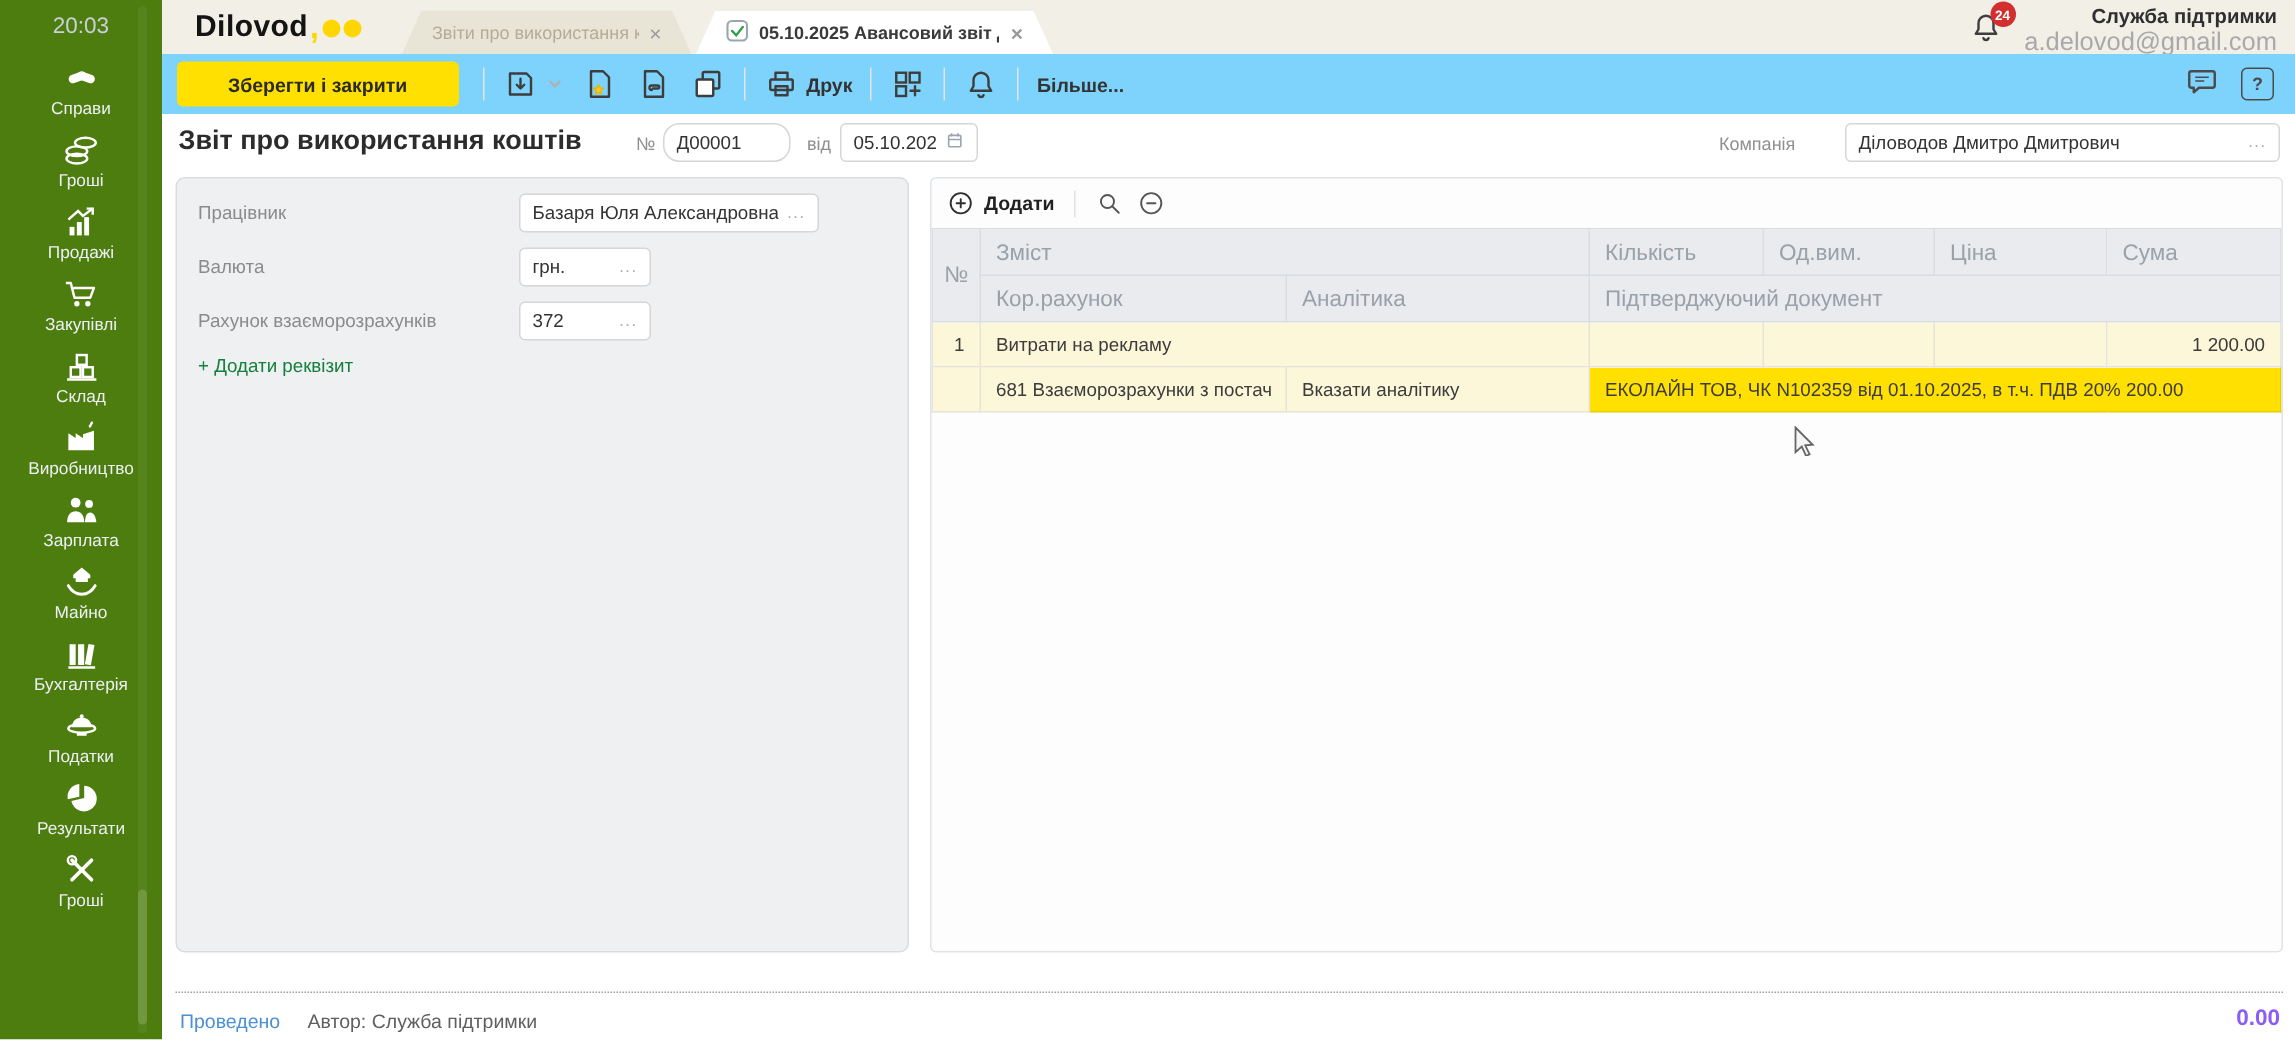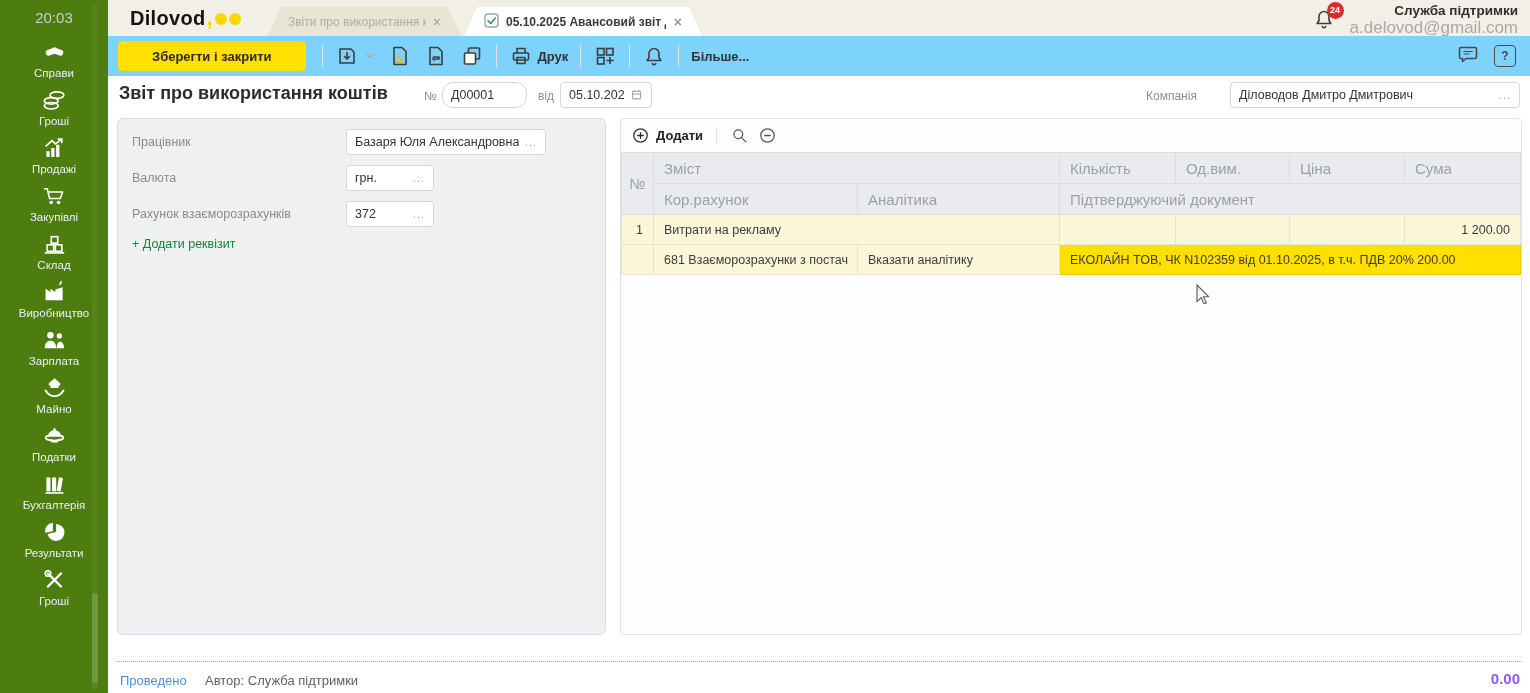--- a/index.html
+++ b/index.html
@@ -174,39 +174,39 @@
             <rect x="11" y="11" width="10" height="5" fill="#fff"></rect>
         <path d="M5 19c3 5 7 7 11 7s8-2 11-7" stroke="#fff" stroke-width="2.4" fill="none" stroke-linecap="round"></path>
           </svg>
         </span>
       <span class="sb-label">Майно</span>
     </div>
 
     <div class="sb-item">
       <span>
           <svg viewBox="0 0 32 32">
+        <rect x="6" y="8" width="5" height="17" fill="#fff"></rect>
+            <rect x="13" y="8" width="5" height="17" fill="#fff"></rect>
+        <rect x="20" y="8" width="5" height="17" transform="rotate(10 22.5 16.5)" fill="#fff"></rect>
+        <path d="M5 27h22" stroke="#fff" stroke-width="2"></path>
+          </svg>
+        </span>
+      <span class="sb-label">Бухгалтерія</span>
+    </div>
+
+    <div class="sb-item">
+      <span>
+          <svg viewBox="0 0 32 32">
         <path d="M8 17c0-5 3.5-8 8-8s8 3 8 8" fill="#fff"></path>
         <ellipse cx="16" cy="18" rx="11" ry="3.5" fill="none" stroke="#fff" stroke-width="2"></ellipse>
         <circle cx="16" cy="8" r="1.6" fill="#fff"></circle>
             <path d="M12 21h8v3h-8z" fill="#fff"></path>
           </svg>
         </span>
       <span class="sb-label">Податки</span>
-    </div>
-
-    <div class="sb-item">
-      <span>
-          <svg viewBox="0 0 32 32">
-        <rect x="6" y="8" width="5" height="17" fill="#fff"></rect>
-            <rect x="13" y="8" width="5" height="17" fill="#fff"></rect>
-        <rect x="20" y="8" width="5" height="17" transform="rotate(10 22.5 16.5)" fill="#fff"></rect>
-        <path d="M5 27h22" stroke="#fff" stroke-width="2"></path>
-          </svg>
-        </span>
-      <span class="sb-label">Бухгалтерія</span>
     </div>
 
     <div class="sb-item">
       <span>
           <svg viewBox="0 0 32 32">
         <path d="M18 6a10.5 10.5 0 1 1-10.5 12.5L18 16z" fill="#fff"></path>
         <path d="M14 15L4.5 17A10.5 10.5 0 0 1 14 4.5z" fill="#fff"></path>
           </svg>
         </span>
       <span class="sb-label">Результати</span>

